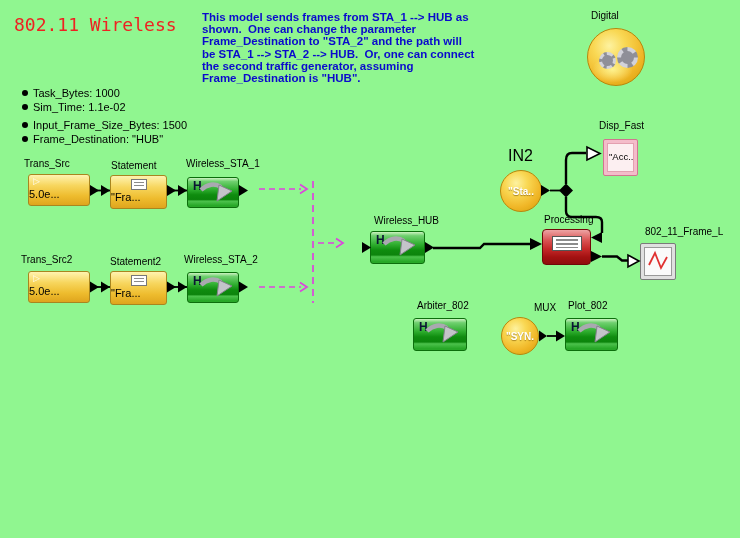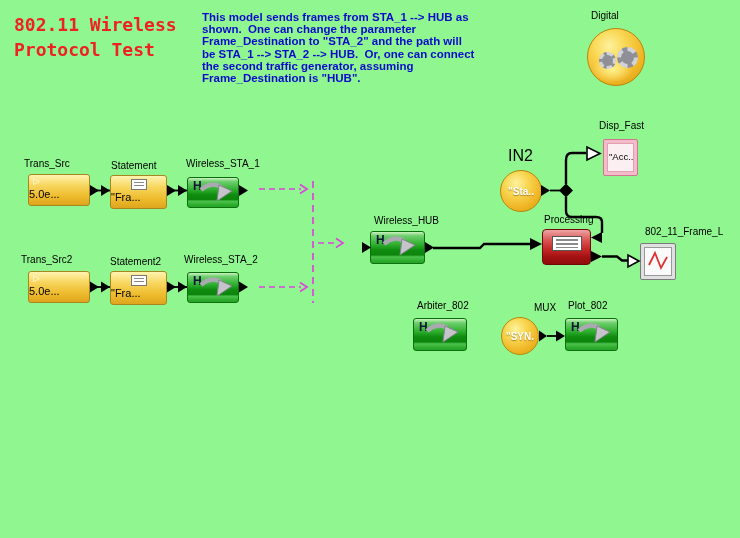--- a/index.html
+++ b/index.html
@@ -3,21 +3,21 @@
 <meta charset="utf-8">
 <style>
   html,body{margin:0;padding:0;}
   .canvas{
     position:relative;width:740px;height:538px;overflow:hidden;
     background:#90f690;font-family:"Liberation Sans",sans-serif;color:#000;
   }
   
   .title{
     position:absolute;left:14px;top:12px;
-    font-family:"DejaVu Sans Mono",monospace;font-weight:bold;
+    font-family:"DejaVu Sans Mono",monospace;font-weight:normal;
     font-size:18px;line-height:25px;color:#ee2222;white-space:nowrap;
   }
   .note{
     position:absolute;left:202px;top:11px;margin:0;
     font-family:Liberation Sans, sans-serif;font-weight:bold;
     font-size:11.5px;line-height:12.2px;color:#0a0acd;white-space:pre;
   }
   .params{position:absolute;left:22px;top:87px;margin:0;padding:0;list-style:none;font-size:11px;}
   .params li{display:flex;align-items:center;margin-bottom:2px;white-space:nowrap;}
   .params li.spaced{margin-top:6px;}
@@ -70,29 +70,46 @@
   
   .wires{position:absolute;left:0;top:0;pointer-events:none;}
 </style>
 </head>
 <body>
 
 <div class="canvas">
 
   <div class="title">
     <div>802.11 Wireless</div>
-    <div>Protocol Test</div>
   </div>
   <pre class="note">This model sends frames from STA_1 --&gt; HUB as
 shown.  One can change the parameter
 Frame_Destination to "STA_2" and the path will
 be STA_1 --&gt; STA_2 --&gt; HUB.  Or, one can connect
 the second traffic generator, assuming
 Frame_Destination is "HUB".</pre>
 
+  <ul class="params">
+    <li>
+        <span class="dot"></span>
+        <span>Task_Bytes: 1000</span>
+      </li>
+    <li>
+        <span class="dot"></span>
+        <span>Sim_Time: 1.1e-02</span>
+      </li>
+    <li class="spaced">
+        <span class="dot"></span>
+        <span>Input_Frame_Size_Bytes: 1500</span>
+      </li>
+    <li>
+        <span class="dot"></span>
+        <span>Frame_Destination: "HUB"</span>
+      </li>
+  </ul>
 
   <div class="lbl" style="left:591px;top:10px">Digital</div>
   <div class="ycirc digital" style="left:587px;top:28px;width:58px;height:58px">
     <span class="gear g1"></span>
     <span class="gear g2"></span>
   </div>
 
   <div class="lbl" style="left:24px;top:158px">Trans_Src</div>
   <div class="block gold" style="left:28px;top:174px;width:62px;height:32px">
     <span class="tri-icon">▷</span>

